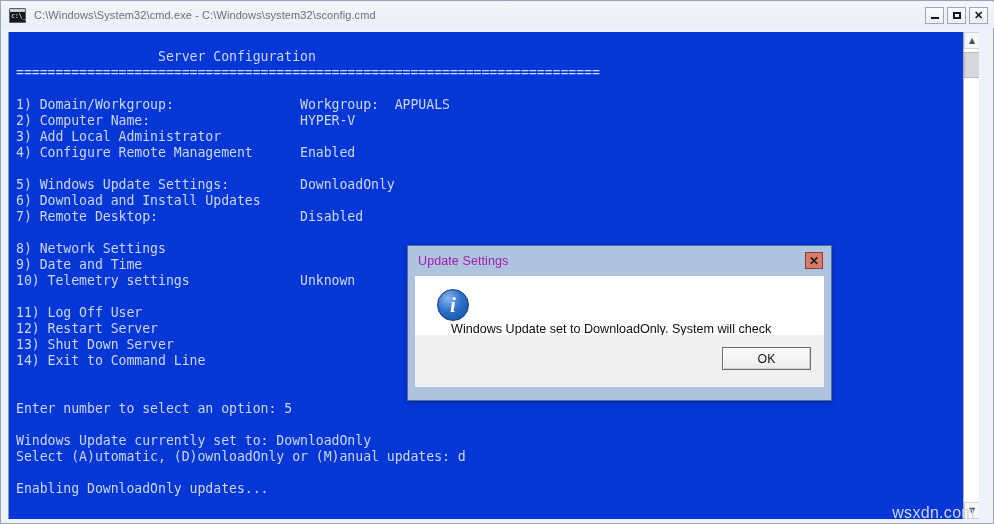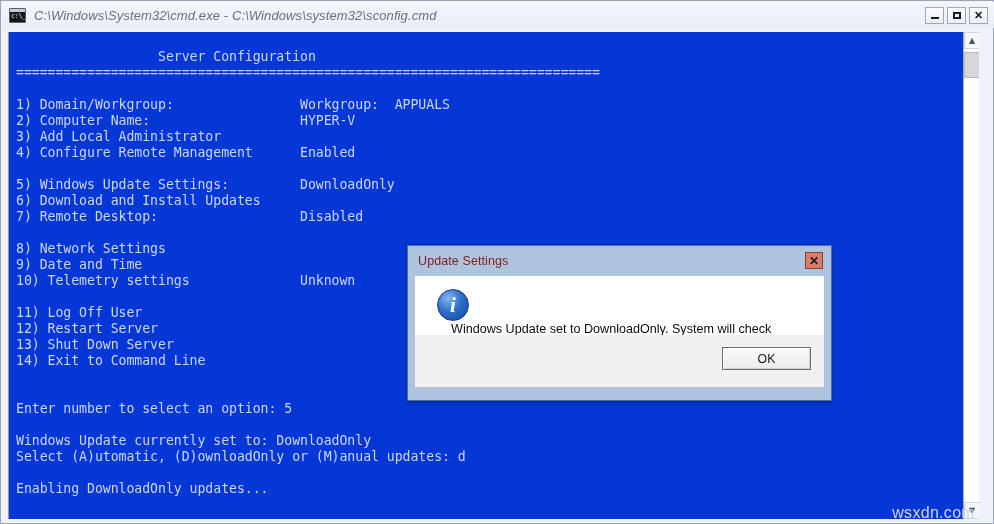--- a/index.html
+++ b/index.html
@@ -59,25 +59,24 @@
     content: "c:\\_";
     position: absolute;
     left: 1px; top: 3px;
     font-family: "DejaVu Sans Mono", monospace;
     font-size: 7px;
     line-height: 9px;
     color: #e8e8e8;
     letter-spacing: -0.5px;
   }
   #title-text {
-    font-size: 13px;
+    font-size: 11px;
     color: #6d6f75;
     white-space: nowrap;
     letter-spacing: 0.1px;
-    font-style: italic;
   }
 
   
   #window-controls {
     position: absolute;
     right: 6px;
     top: 5px;
     display: flex;
     gap: 3px;
   }
@@ -190,21 +189,21 @@
   #dialog-titlebar {
     position: absolute;
     left: 0; top: 0;
     width: 423px;
     height: 30px;
     display: flex;
     align-items: center;
   }
   #dialog-title {
     font-size: 12.5px;
-    color: #7f1d1d;
+    color: #a21caf;
     margin-left: 10px;
     letter-spacing: 0.1px;
   }
   #dialog-close {
     position: absolute;
     right: 8px;
     top: 6px;
     width: 18px;
     height: 17px;
     background: #d97b6b;

